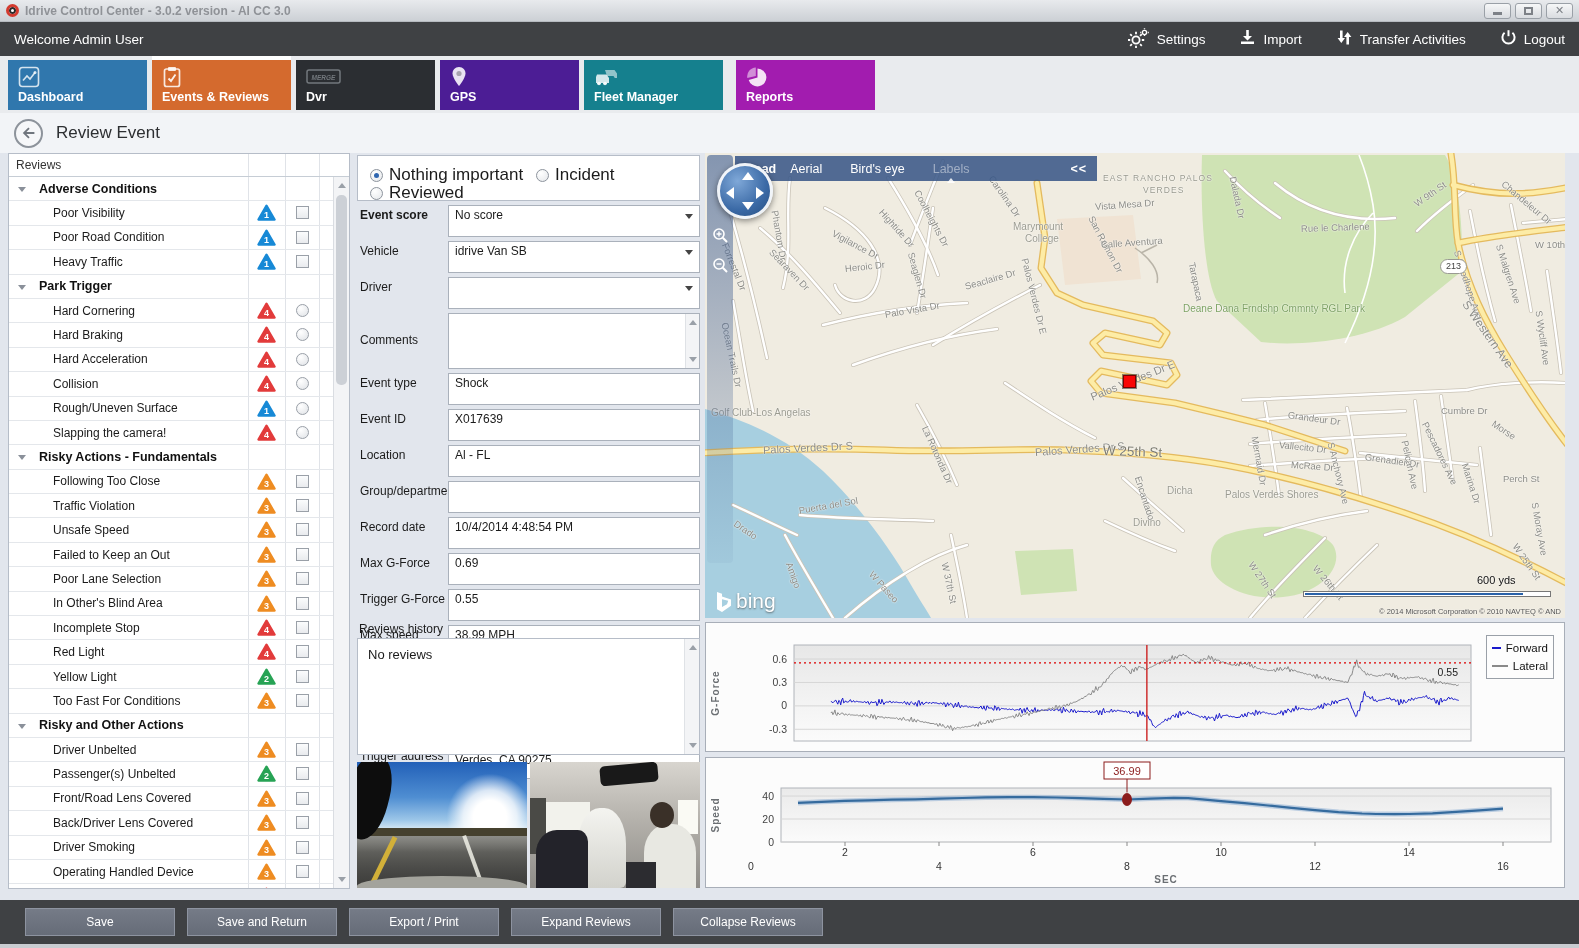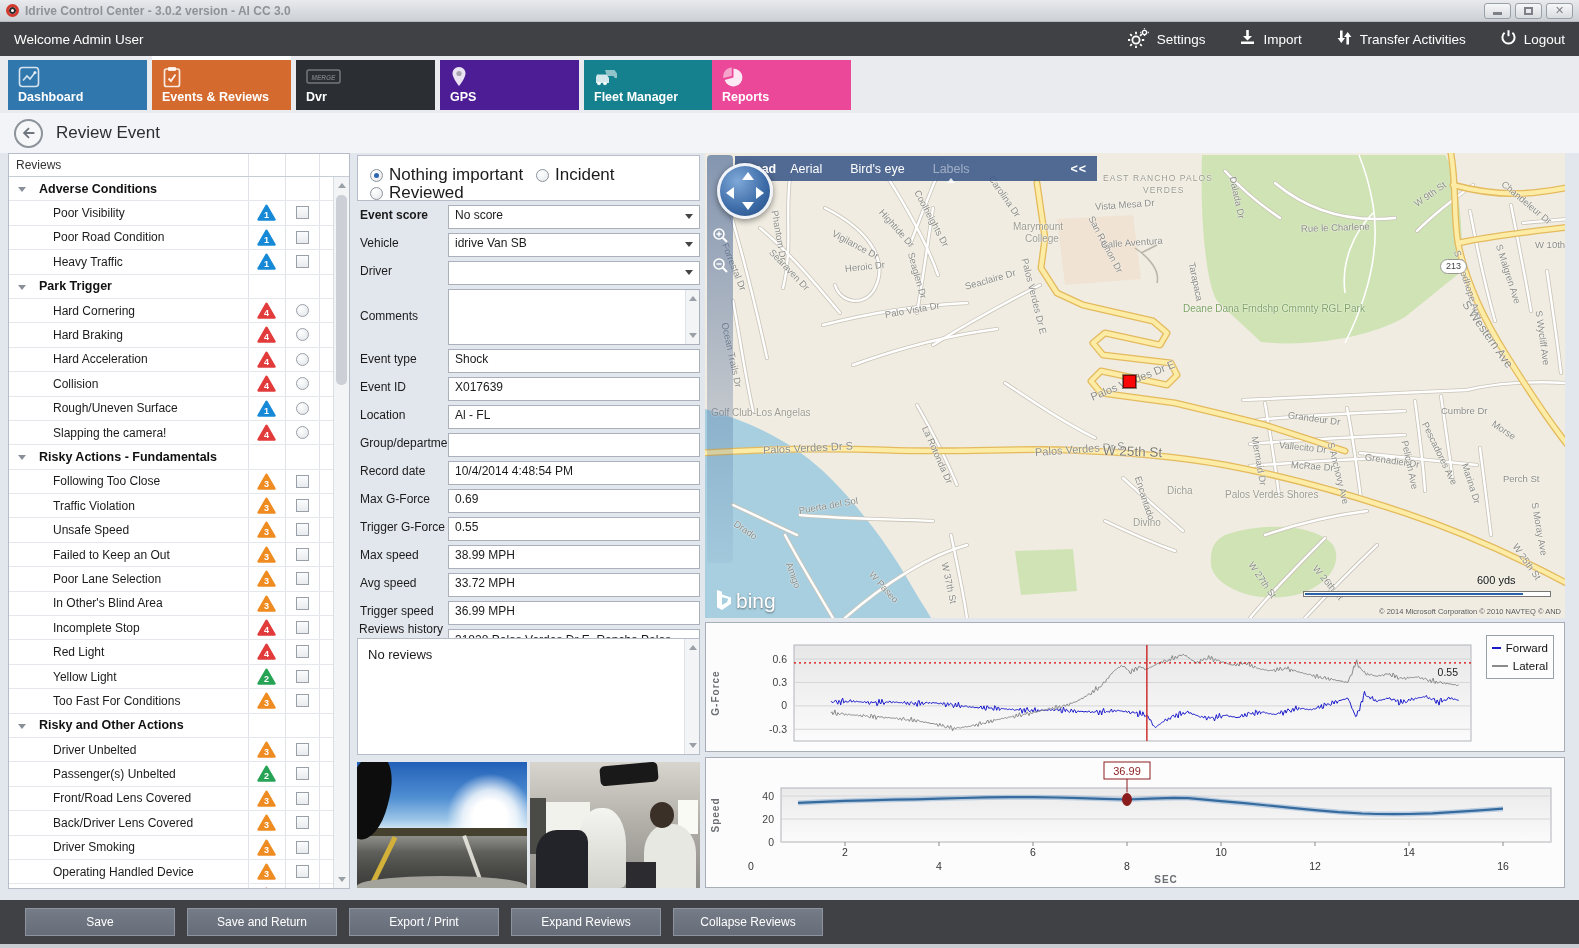--- a/index.html
+++ b/index.html
@@ -68,21 +68,21 @@
     border:1px solid #b6bdc8; }
   .radio-item { position:absolute; display:flex; align-items:center; gap:6px; font-size:17px; }
   .rdot { width:13px; height:13px; border-radius:50%; border:1px solid #8d949d;
     background:radial-gradient(circle at 35% 30%,#fff,#e4e7ea); position:relative; }
   .rdot.on::after { content:""; position:absolute; left:3px; top:3px; width:5px; height:5px; border-radius:50%; background:#2f66b0; }
 
   #form-rows { position:absolute; left:357px; top:205px; width:343px; }
   .frow { position:relative; margin-bottom:4px; }
   .frow .flab { position:absolute; left:3px; top:3px; font-size:12px; color:#1b1b1b; white-space:nowrap; }
   .frow .flab.bold { font-weight:bold; }
-  .ffield { margin-left:91px; border:1px solid #aab1bb; background:#fff; height:24px;
+  .ffield { margin-left:91px; border:1px solid #aab1bb; background:#fff; height:32px;
     font-size:12px; padding:2px 18px 0 6px; position:relative; white-space:nowrap; overflow:hidden; }
   .ffield.sel::after { content:""; position:absolute; right:6px; top:8px; width:0; height:0;
     border-left:4px solid transparent; border-right:4px solid transparent; border-top:5px solid #444; }
   .ffield.area { height:56px; }
   .ffield.area2 { height:46px; white-space:normal; line-height:1.3; padding-top:3px; }
   .mini-scroll { position:absolute; right:0; top:0; bottom:0; width:14px; background:#f3f4f6; border-left:1px solid #dfe2e6; }
   .mini-scroll .sarrow { left:3px; }
 
   #history-label { position:absolute; left:359px; top:622px; font-size:12px; }
   #history-box { position:absolute; left:357px; top:638px; width:343px; height:117px; background:#fff; border:1px solid #b6bdc8; }
@@ -120,21 +120,21 @@
   #zoomstrip { position:absolute; left:2px; top:2px; width:26px; height:408px; border-radius:4px;
     background:linear-gradient(180deg,rgba(66,96,146,.62),rgba(66,96,146,.06)); }
   .zoomico { position:absolute; left:5px; }
   #map-marker { position:absolute; left:418px; top:222px; width:13px; height:13px; background:#f90606;
     border:1px solid #7a0000; box-shadow:0 0 0 1px rgba(40,40,40,.55); }
   #shield { position:absolute; left:735px; top:106px; width:27px; height:15px; background:#fff;
     border:1px solid #9a9a93; border-radius:8px; font-size:9px; color:#444; text-align:center; line-height:13px; }
   #scale-label { position:absolute; left:772px; top:421px; font-size:11px; color:#111; text-shadow:0 0 2px #fff; }
   #scale-bar { position:absolute; left:598px; top:438px; width:248px; height:6px; background:#fff; border:1px solid #777; }
   #scale-fill { position:absolute; left:1px; top:1px; width:218px; height:2px; background:#2a62a8; }
-  #bing-logo { position:absolute; left:8px; top:436px; display:flex; align-items:flex-start; gap:3px;
+  #bing-logo { position:absolute; left:8px; top:436px; display:flex; align-items:flex-end; gap:3px;
     color:#fff; font-size:21px; text-shadow:0 1px 2px rgba(60,60,60,.7); }
   #map-attr { position:absolute; right:4px; bottom:2px; font-size:7.5px; color:#555; text-shadow:0 0 2px #fff; }
 
   
   #gchart { position:absolute; left:705px; top:622px; width:860px; height:130px; background:#fcfcfc; border:1px solid #a8aeb8; }
   #schart { position:absolute; left:705px; top:757px; width:860px; height:131px; background:#fcfcfc; border:1px solid #a8aeb8; }
   #glegend { position:absolute; left:780px; top:12px; width:68px; height:44px; background:#fdfdfd;
     border:1px solid #9aa0a8; padding:3px 5px; }
   .litem { display:flex; align-items:center; gap:5px; height:18px; font-size:11.5px; color:#111; }
   .lswatch { width:17px; height:2px; }
@@ -244,21 +244,21 @@
     </div>
     <div class="tab" style="left: 584px; background: rgb(21, 128, 142);">
       <span class="ticon"><svg width="28" height="22" viewBox="0 0 28 22" fill="rgba(255,255,255,.82)">
           <path d="M11 4h9.5l2.5 3.5V12h-2.2l-1.3-2H13z" opacity=".65"></path>
           <path d="M3 8.5h9.5L15 12v5h-1.8a2.2 2.2 0 0 1-4.3 0H7.1a2.2 2.2 0 0 1-4.3 0H2v-6z"></path>
           <circle cx="5" cy="17.5" r="1.8"></circle>
           <circle cx="11" cy="17.5" r="1.8"></circle>
         </svg></span>
       <span class="tlabel">Fleet Manager</span>
     </div>
-    <div class="tab" style="left: 712px; background: #ec4899;">
+    <div class="tab" style="left: 736px; background: #a21caf;">
       <span class="ticon"><svg width="22" height="22" viewBox="0 0 22 22">
           <path d="M11.5 2.5a9 9 0 1 1-8.8 11.4l8.8-2.4z" fill="rgba(255,255,255,.88)"></path>
           <path d="M9.8 1.4A9 9 0 0 0 1.3 11.9l8.5-2z" fill="rgba(255,255,255,.5)"></path>
         </svg></span>
       <span class="tlabel">Reports</span>
     </div>
   </div>
 
 <div id="pagehead">
   <div id="back-btn">

